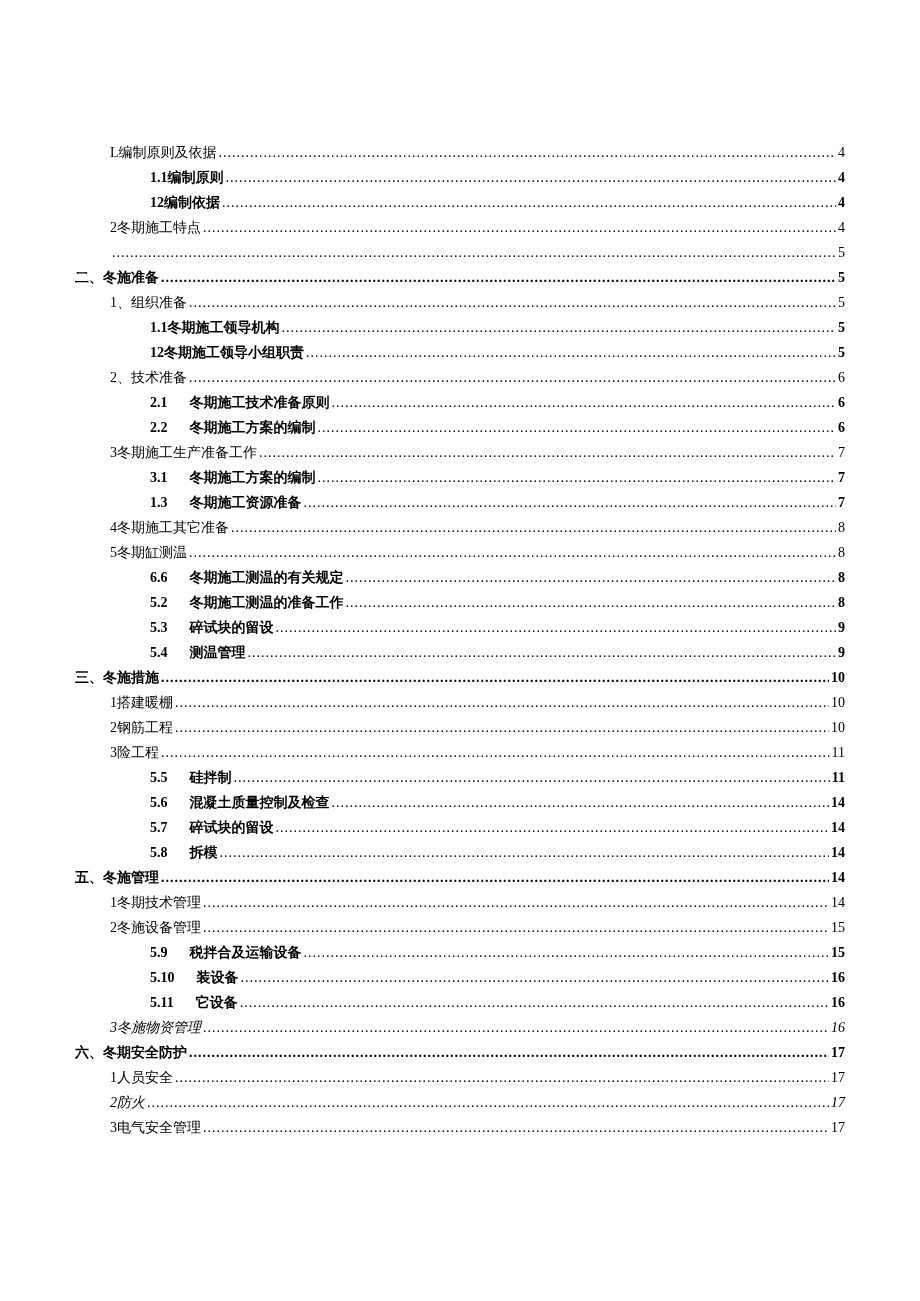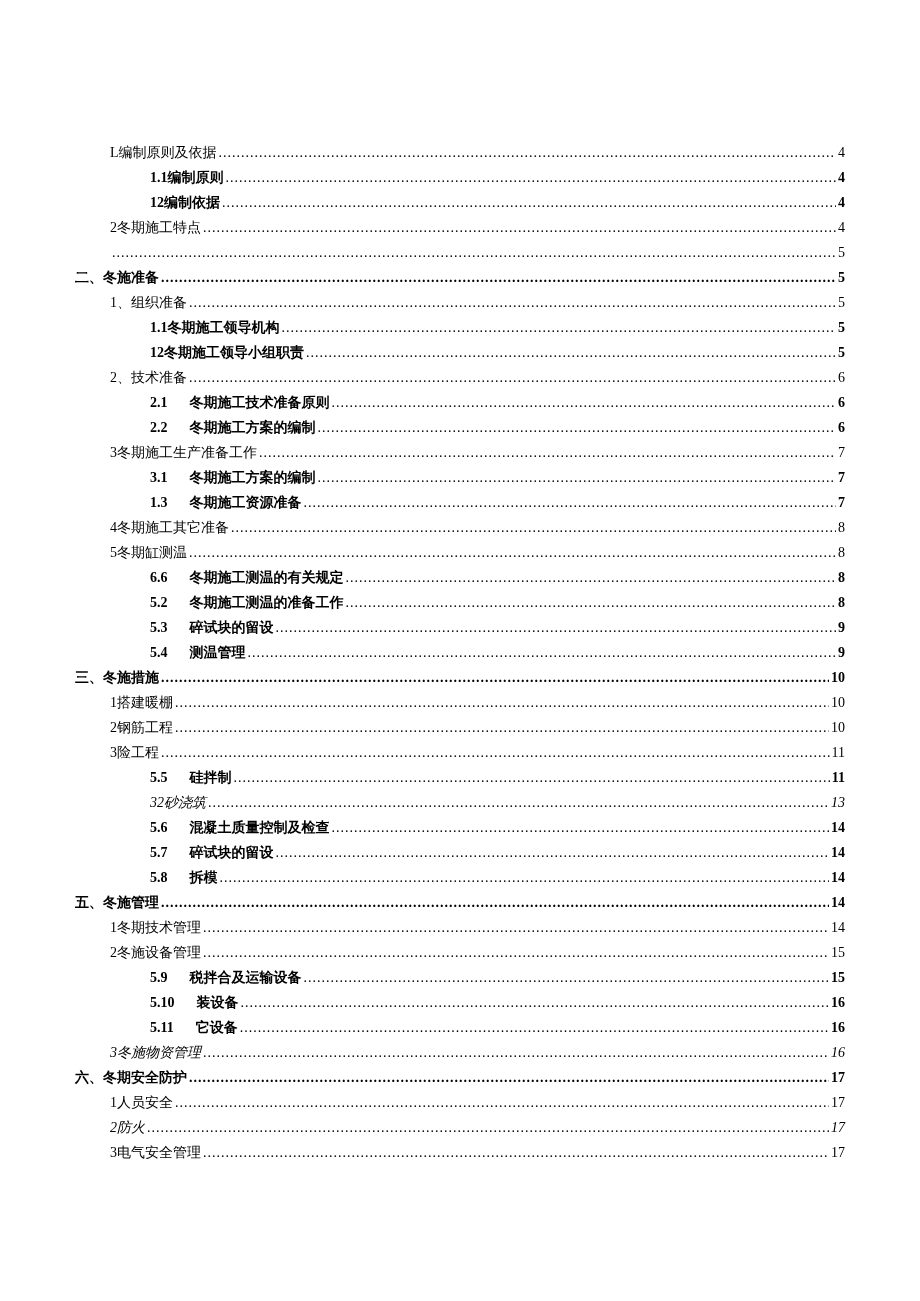--- a/index.html
+++ b/index.html
@@ -174,25 +174,20 @@
       <span class="toc-label"><span>3险工程</span></span>
       <span class="toc-dots"></span>
       <span class="toc-page">11</span>
     </div>
     <div class="toc-entry level-2">
       <span class="toc-label bold"><span class="num-prefix">5.5</span><span>硅拌制</span></span>
       <span class="toc-dots"></span>
       <span class="toc-page bold">11</span>
     </div>
     <div class="toc-entry level-2">
-      <span class="toc-label italic"><span>32砂浇筑</span></span>
-      <span class="toc-dots"></span>
-      <span class="toc-page italic">13</span>
-    </div>
-    <div class="toc-entry level-2">
       <span class="toc-label bold"><span class="num-prefix">5.6</span><span>混凝土质量控制及检查</span></span>
       <span class="toc-dots"></span>
       <span class="toc-page bold">14</span>
     </div>
     <div class="toc-entry level-2">
       <span class="toc-label bold"><span class="num-prefix">5.7</span><span>碎试块的留设</span></span>
       <span class="toc-dots"></span>
       <span class="toc-page bold">14</span>
     </div>
     <div class="toc-entry level-2">

